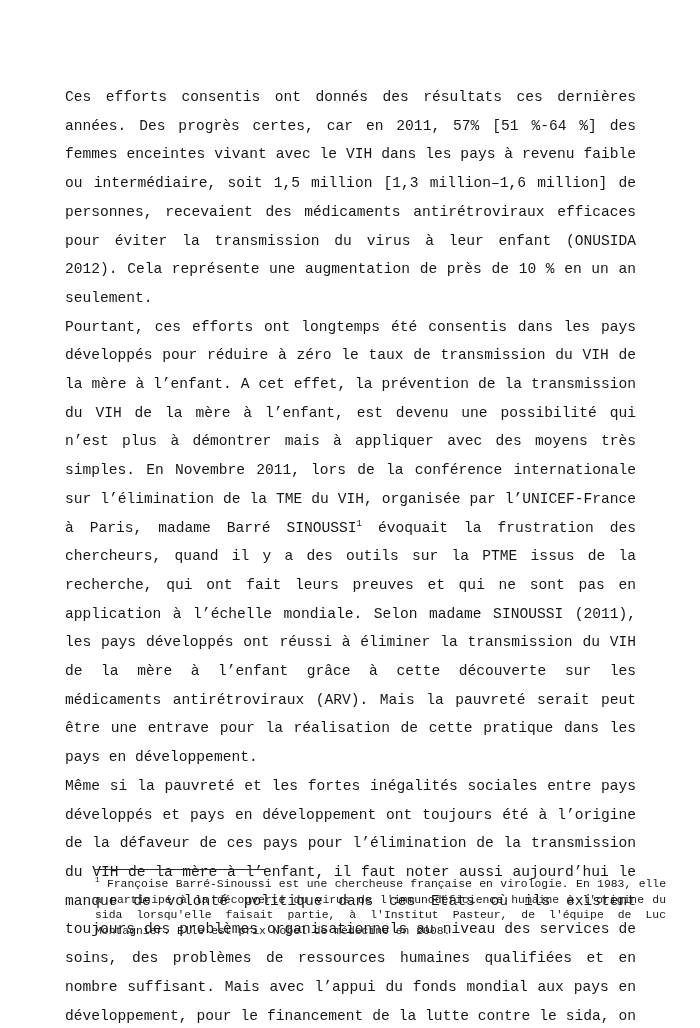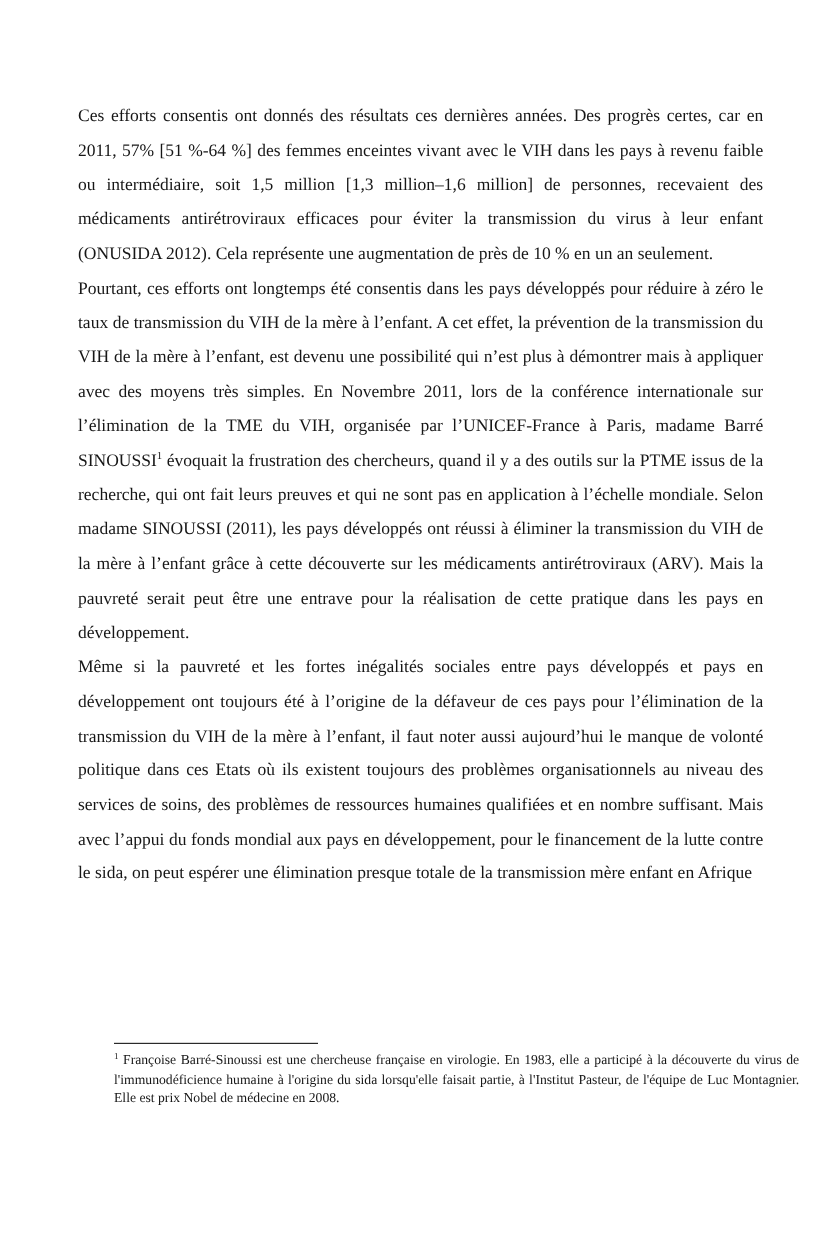--- a/index.html
+++ b/index.html
@@ -4,21 +4,21 @@
 <style>
   * { margin: 0; padding: 0; box-sizing: border-box; }
   html, body { background: #ffffff; }
   body { width: 700px; }
 
   .page {
     position: relative;
     width: 700px;
     height: 1028px;
     background: #ffffff;
-    font-family: Liberation Serif, serif;
+    font-family: Liberation Mono, monospace;
     color: #161616;
     overflow: hidden;
   }
 
   .body-text {
     position: absolute;
     top: 83px;
     left: 65px;
     width: 571px;
     font-size: 14.6px;

